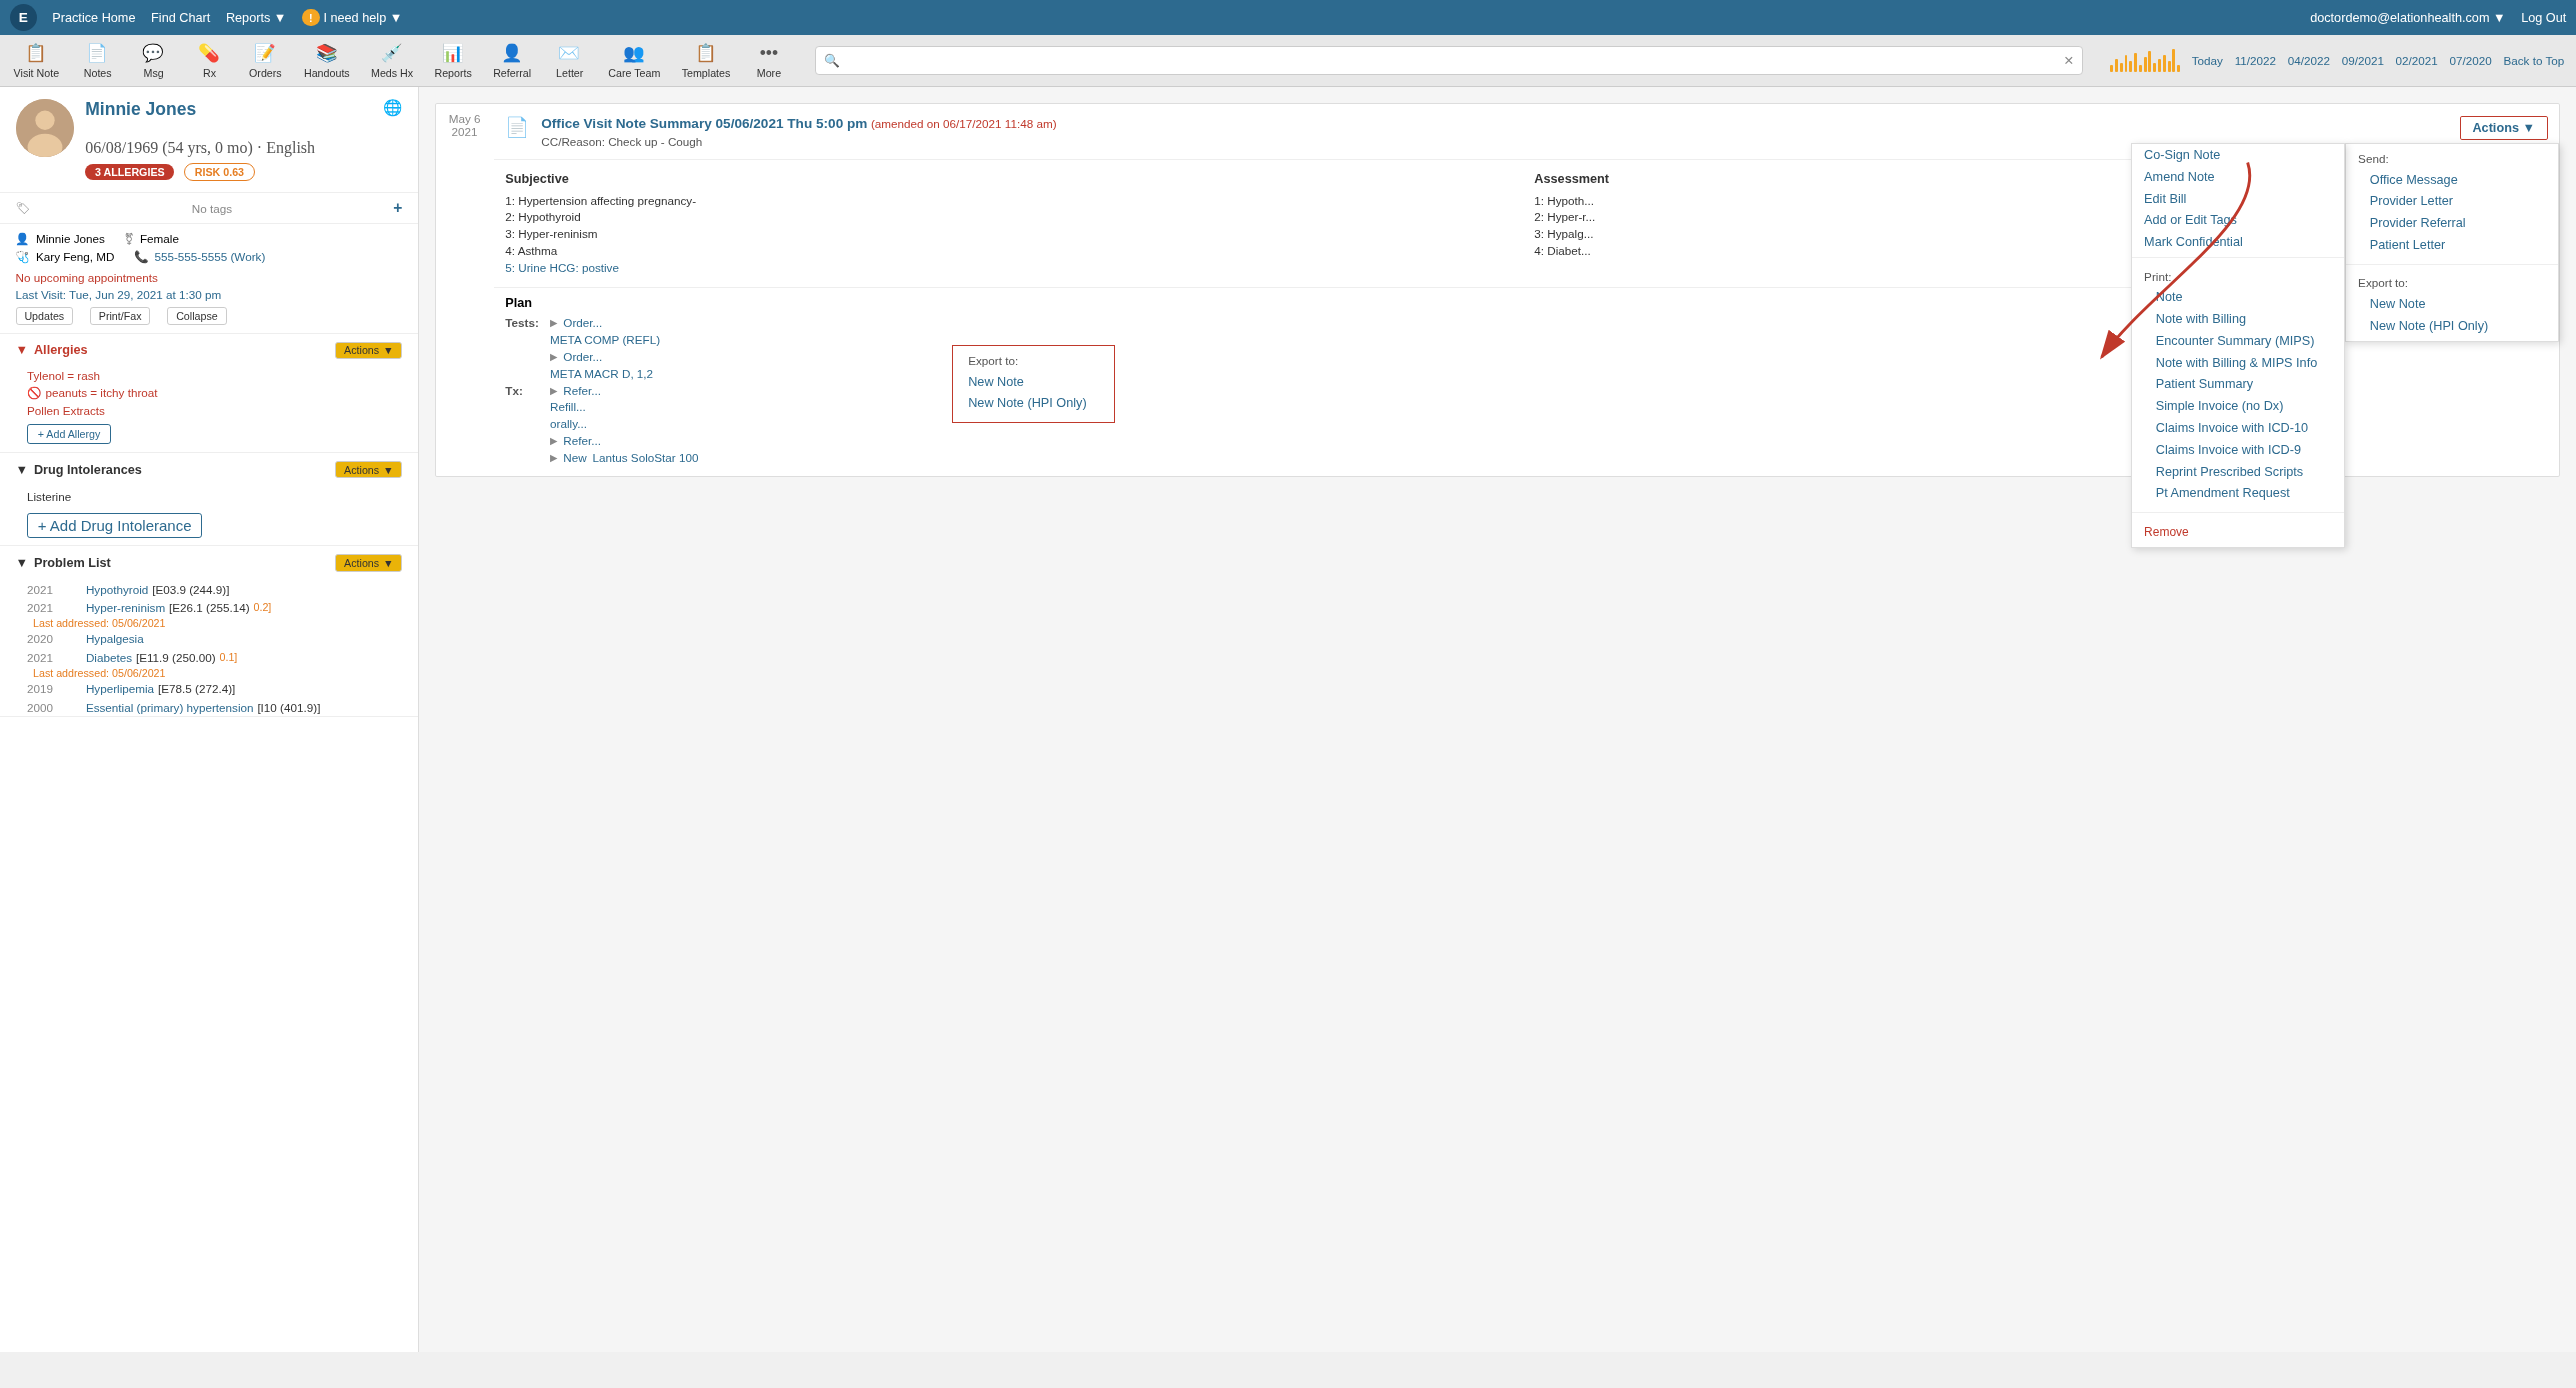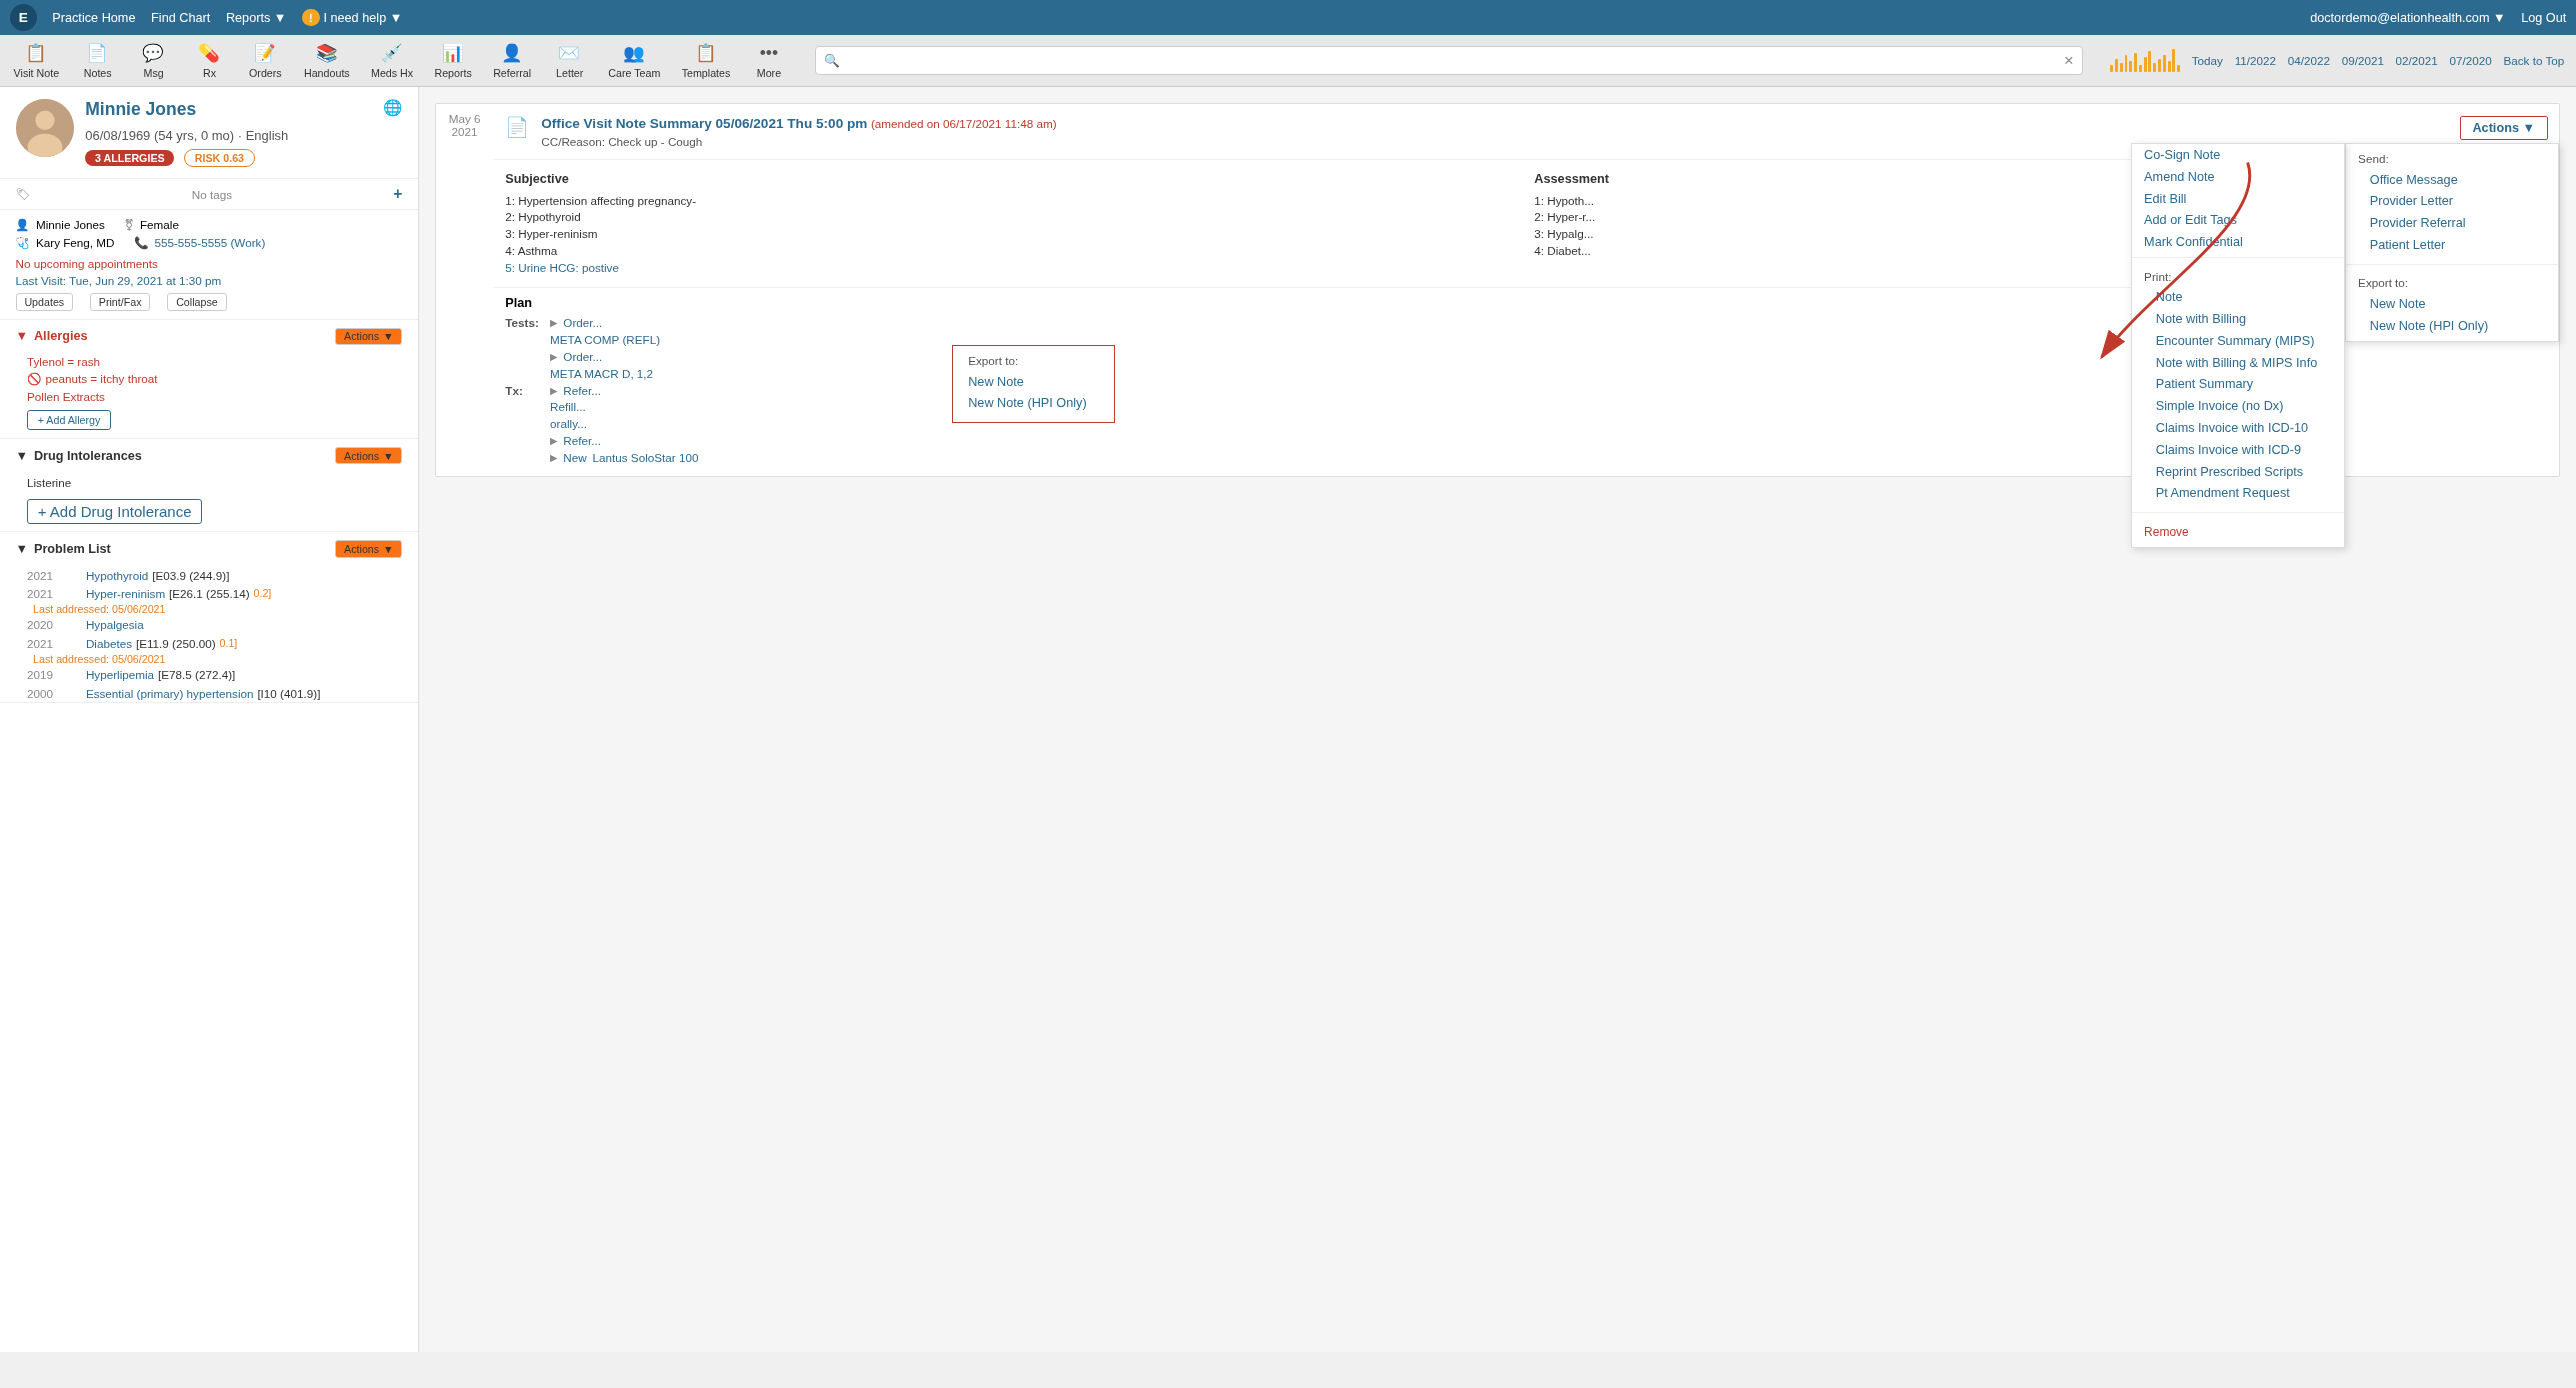--- a/index.html
+++ b/index.html
@@ -78,21 +78,21 @@
       overflow: hidden;
       flex-shrink: 0;
       display: flex;
       align-items: center;
       justify-content: center;
       font-size: 23.4px;
       color: white;
     }
     .patient-info { flex: 1; }
     .patient-name { color: #2d6a8f; font-size: 17.5px; font-weight: bold; }
-    .patient-dob { font-size: 13px; color: #555; margin-top: 8px; }
+    .patient-dob { font-size: 16px; color: #555; margin-top: 19px; font-family: Liberation Serif, serif; }
     .badge-allergies { background: #c0392b; color: white; border-radius: 11.7px; padding: 1.9px 9.7px; font-size: 10.7px; font-weight: bold; margin-right: 5.8px; }
     .badge-risk { background: white; color: #e67e22; border: 1px solid #e67e22; border-radius: 11.7px; padding: 1.9px 9.7px; font-size: 10.7px; font-weight: bold; }
     .globe-icon { font-size: 15.6px; color: #888; }
 
     
     .tags-row {
       padding: 5.8px 15.6px;
       display: flex;
       align-items: center;
       justify-content: space-between;
@@ -120,21 +120,21 @@
     .section { border-bottom: 1px solid #eee; }
     .section-header {
       padding: 7.8px 15.6px;
       display: flex;
       align-items: center;
       justify-content: space-between;
       cursor: pointer;
     }
     .section-title { font-weight: bold; font-size: 12.7px; color: #c0392b; display: flex; align-items: center; gap: 5.8px; }
     .section-title.dark { color: #333; }
-    .actions-btn { border: 1px solid #ccc; border-radius: 2.9px; padding: 1.9px 7.8px; font-size: 10.7px; cursor: pointer; background: #f97316; color: #333; display: flex; align-items: center; gap: 3.9px; }
+    .actions-btn { border: 1px solid #ccc; border-radius: 2.9px; padding: 1.9px 7.8px; font-size: 10.7px; cursor: pointer; background: #eab308; color: #333; display: flex; align-items: center; gap: 3.9px; }
 
     
     .allergy-item { padding: 1.9px 15.6px 1.9px 27px; font-size: 11.7px; }
     .allergy-tylenol { color: #c0392b; }
     .allergy-peanuts { color: #c0392b; display: flex; align-items: center; gap: 3.9px; }
     .allergy-pollen { color: #c0392b; }
     .stop-icon { color: #c0392b; font-size: 11.7px; }
     .add-allergy-btn { margin: 5.8px 15.6px 7.8px 27px; border: 1px solid #2d6a8f; color: #2d6a8f; background: white; border-radius: 2.9px; padding: 2.9px 9.7px; font-size: 10.7px; cursor: pointer; }
 
     

